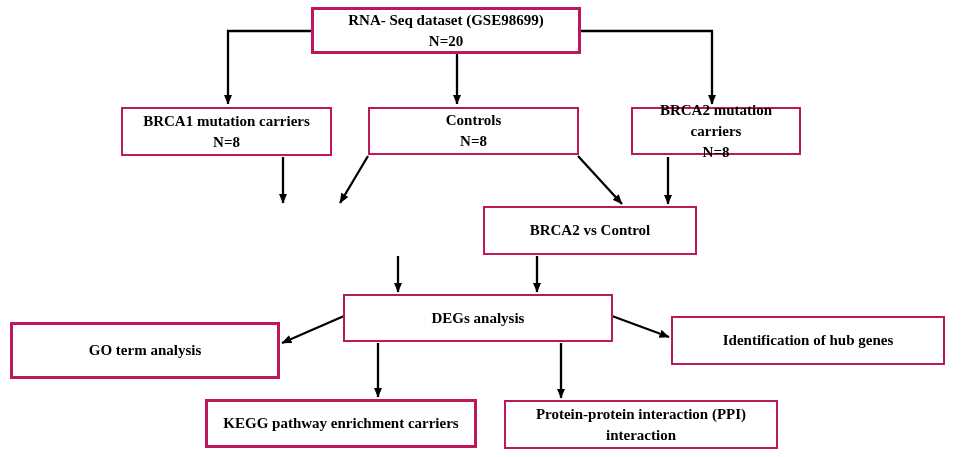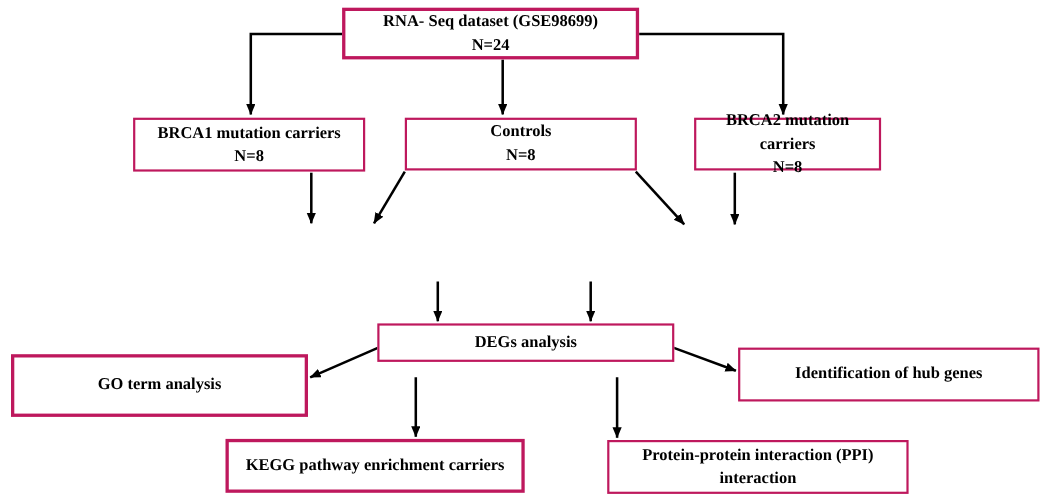--- a/index.html
+++ b/index.html
@@ -40,24 +40,24 @@
     line-height: 21px;
   }
   .node span { display: block; }
 
   #n-dataset          { left: 311px; top: 7px;   width: 270px; height: 47px; border-width: 3px; }
   #n-brca1-carriers   { left: 121px; top: 107px; width: 211px; height: 49px; border-width: 2px; }
   #n-controls         { left: 368px; top: 107px; width: 211px; height: 48px; border-width: 2px; text-align: center; }
   #n-brca2-carriers   { left: 631px; top: 107px; width: 170px; height: 48px; border-width: 2px; }
   #n-brca1-vs-control { left: 227px; top: 205px; width: 211px; height: 50px; border-width: 2px; }
   #n-brca2-vs-control { left: 483px; top: 206px; width: 214px; height: 49px; border-width: 2px; }
-  #n-degs             { left: 343px; top: 294px; width: 270px; height: 35px; border-width: 2px; }
+  #n-degs             { left: 343px; top: 294px; width: 270px; height: 48px; border-width: 2px; }
   #n-go-term          { left: 10px;  top: 322px; width: 270px; height: 57px; border-width: 3px; }
   #n-kegg             { left: 205px; top: 399px; width: 272px; height: 49px; border-width: 3px; }
-  #n-ppi              { left: 504px; top: 400px; width: 274px; height: 49px; border-width: 2px; margin-left: 48px; }
+  #n-ppi              { left: 504px; top: 400px; width: 274px; height: 49px; border-width: 2px; }
   #n-hub-genes        { left: 671px; top: 316px; width: 274px; height: 49px; border-width: 2px; }
 </style>
 </head>
 <body>
 
 <div class="stage">
 
   <svg class="arrows" viewBox="0 0 962 457" xmlns="http://www.w3.org/2000/svg">
     <defs>
       <marker id="arrow" markerWidth="12" markerHeight="12" refX="9.5" refY="4.2" orient="auto" markerUnits="userSpaceOnUse">
@@ -76,39 +76,42 @@
       <line x1="537" y1="256" x2="537" y2="292" marker-end="url(#arrow)"></line>
       <line x1="344" y1="316" x2="282" y2="343" marker-end="url(#arrow)"></line>
       <line x1="612" y1="316" x2="669" y2="337" marker-end="url(#arrow)"></line>
       <line x1="378" y1="343" x2="378" y2="397" marker-end="url(#arrow)"></line>
       <line x1="561" y1="343" x2="561" y2="398" marker-end="url(#arrow)"></line>
     </g>
   </svg>
 
   <div class="node" id="n-dataset">
     <span>RNA- Seq dataset (GSE98699)</span>
-    <span>N=24</span>
+    <span>N=20</span>
   </div>
 
   <div class="node" id="n-brca1-carriers">
     <span>BRCA1 mutation carriers</span>
     <span>N=8</span>
   </div>
 
   <div class="node" id="n-controls">
     <span>Controls</span>
     <span>N=8</span>
   </div>
 
   <div class="node" id="n-brca2-carriers">
     <span>BRCA2 mutation carriers</span>
     <span>N=8</span>
   </div>
 
 
+  <div class="node" id="n-brca2-vs-control">
+    <span>BRCA2 vs Control</span>
+  </div>
 
   <div class="node" id="n-degs">
     <span>DEGs analysis</span>
   </div>
 
   <div class="node" id="n-go-term">
     <span>GO term analysis</span>
   </div>
 
   <div class="node" id="n-kegg">

